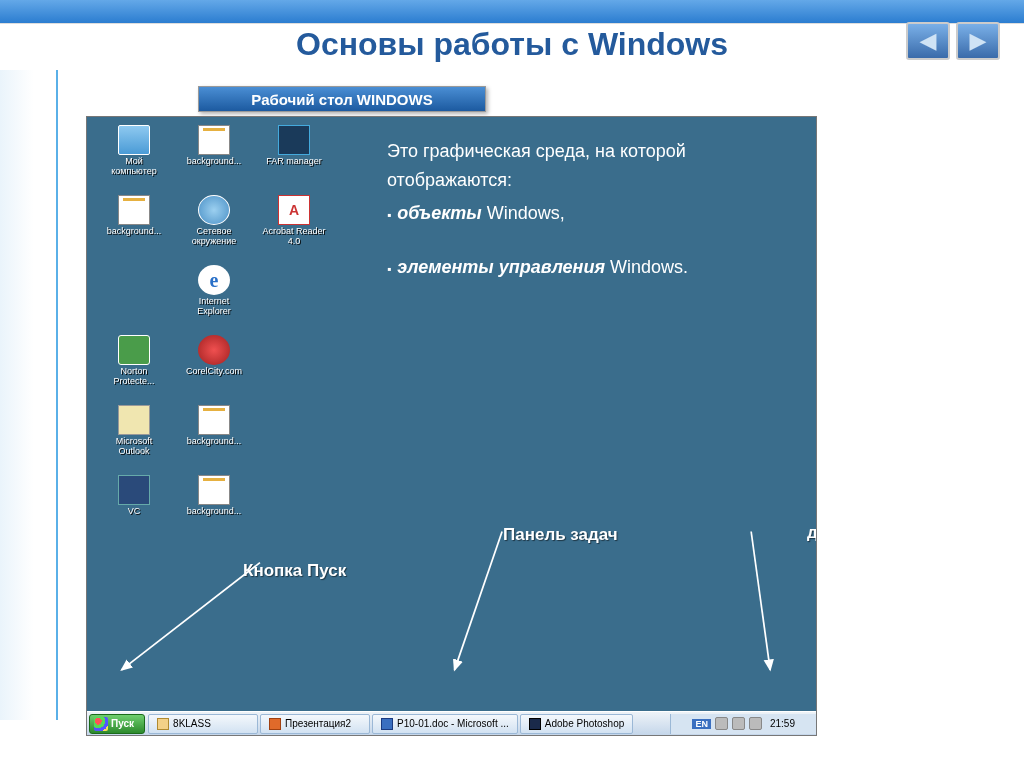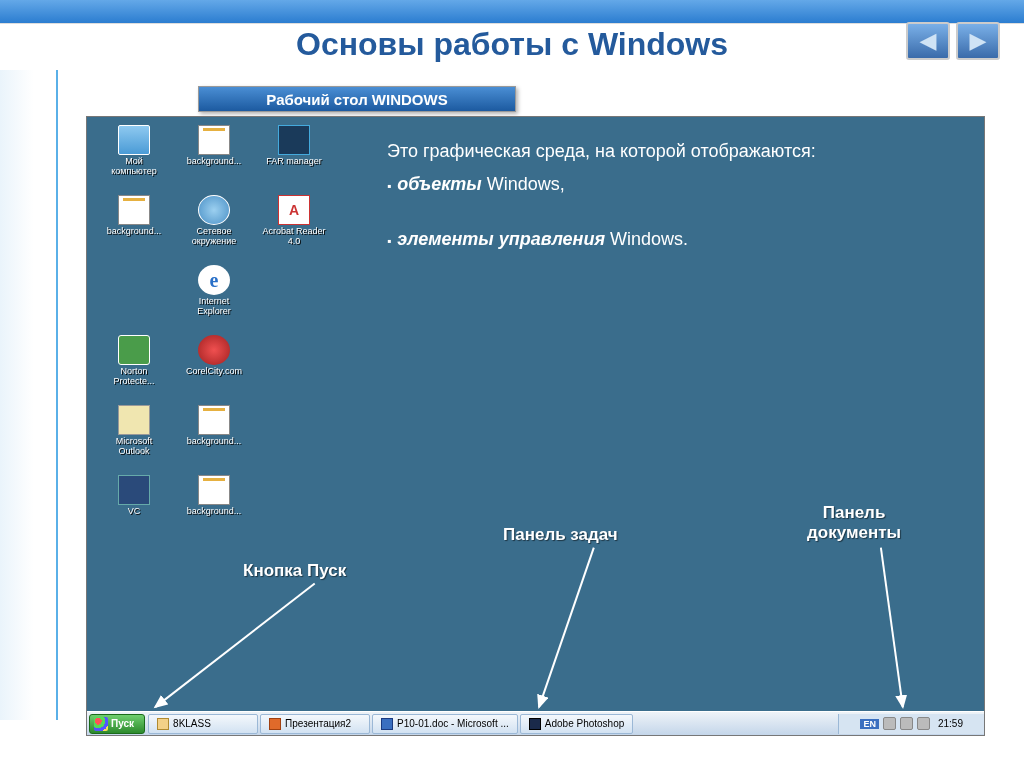--- a/index.html
+++ b/index.html
@@ -34,32 +34,32 @@
   .nav-btn {
     width: 44px; height: 38px;
     background: linear-gradient(to bottom, #7ab0e8, #3a6baa);
     border: 2px solid #ccc;
     display: flex; align-items: center; justify-content: center;
     color: #cfe3f5; font-size: 22px;
     border-radius: 3px;
   }
   .subtitle-box {
     position: absolute; top: 86px; left: 198px;
-    width: 318px; height: 26px;
+    width: 288px; height: 26px;
     background: linear-gradient(to bottom, #4a8ed4, #1c5aa0);
     border: 1px solid #999;
     color: #fff; font-weight: bold; font-size: 15px;
     display: flex; align-items: center; justify-content: center;
     box-shadow: 2px 2px 4px rgba(0,0,0,0.3);
   }
 
   
   .desktop {
     position: absolute; top: 116px; left: 86px;
-    width: 899px; height: 620px;
+    width: 731px; height: 620px;
     background: #3a6d8c;
     border: 1px solid #777;
     overflow: hidden;
   }
   .icons-grid {
     position: absolute; top: 8px; left: 8px;
     display: grid;
     grid-template-columns: repeat(3, 78px);
     grid-auto-rows: 66px;
     gap: 4px 2px;

